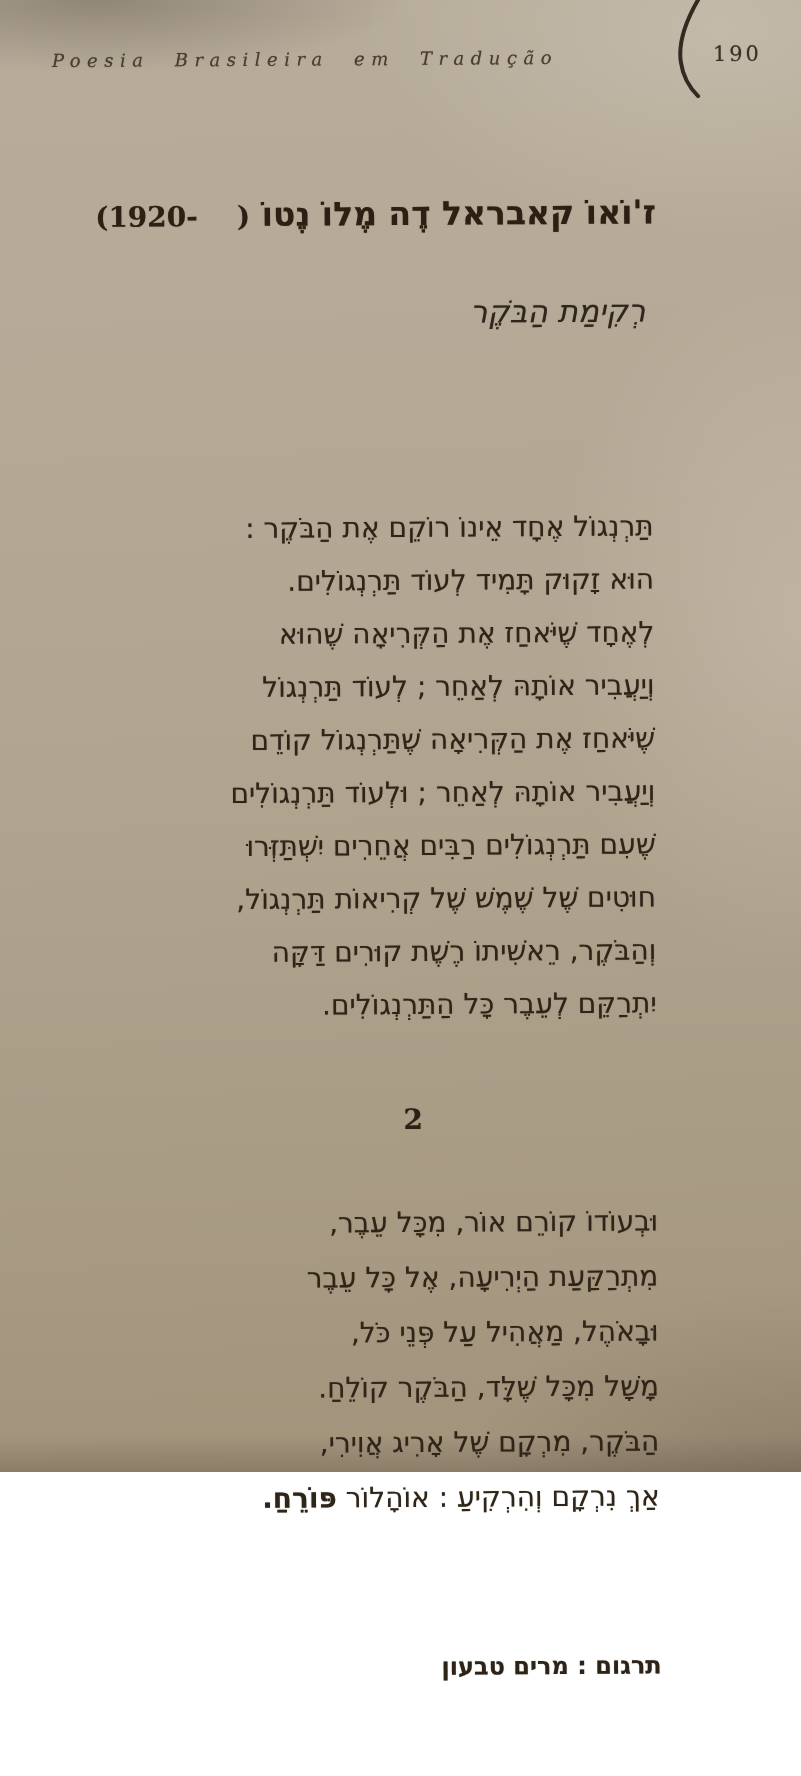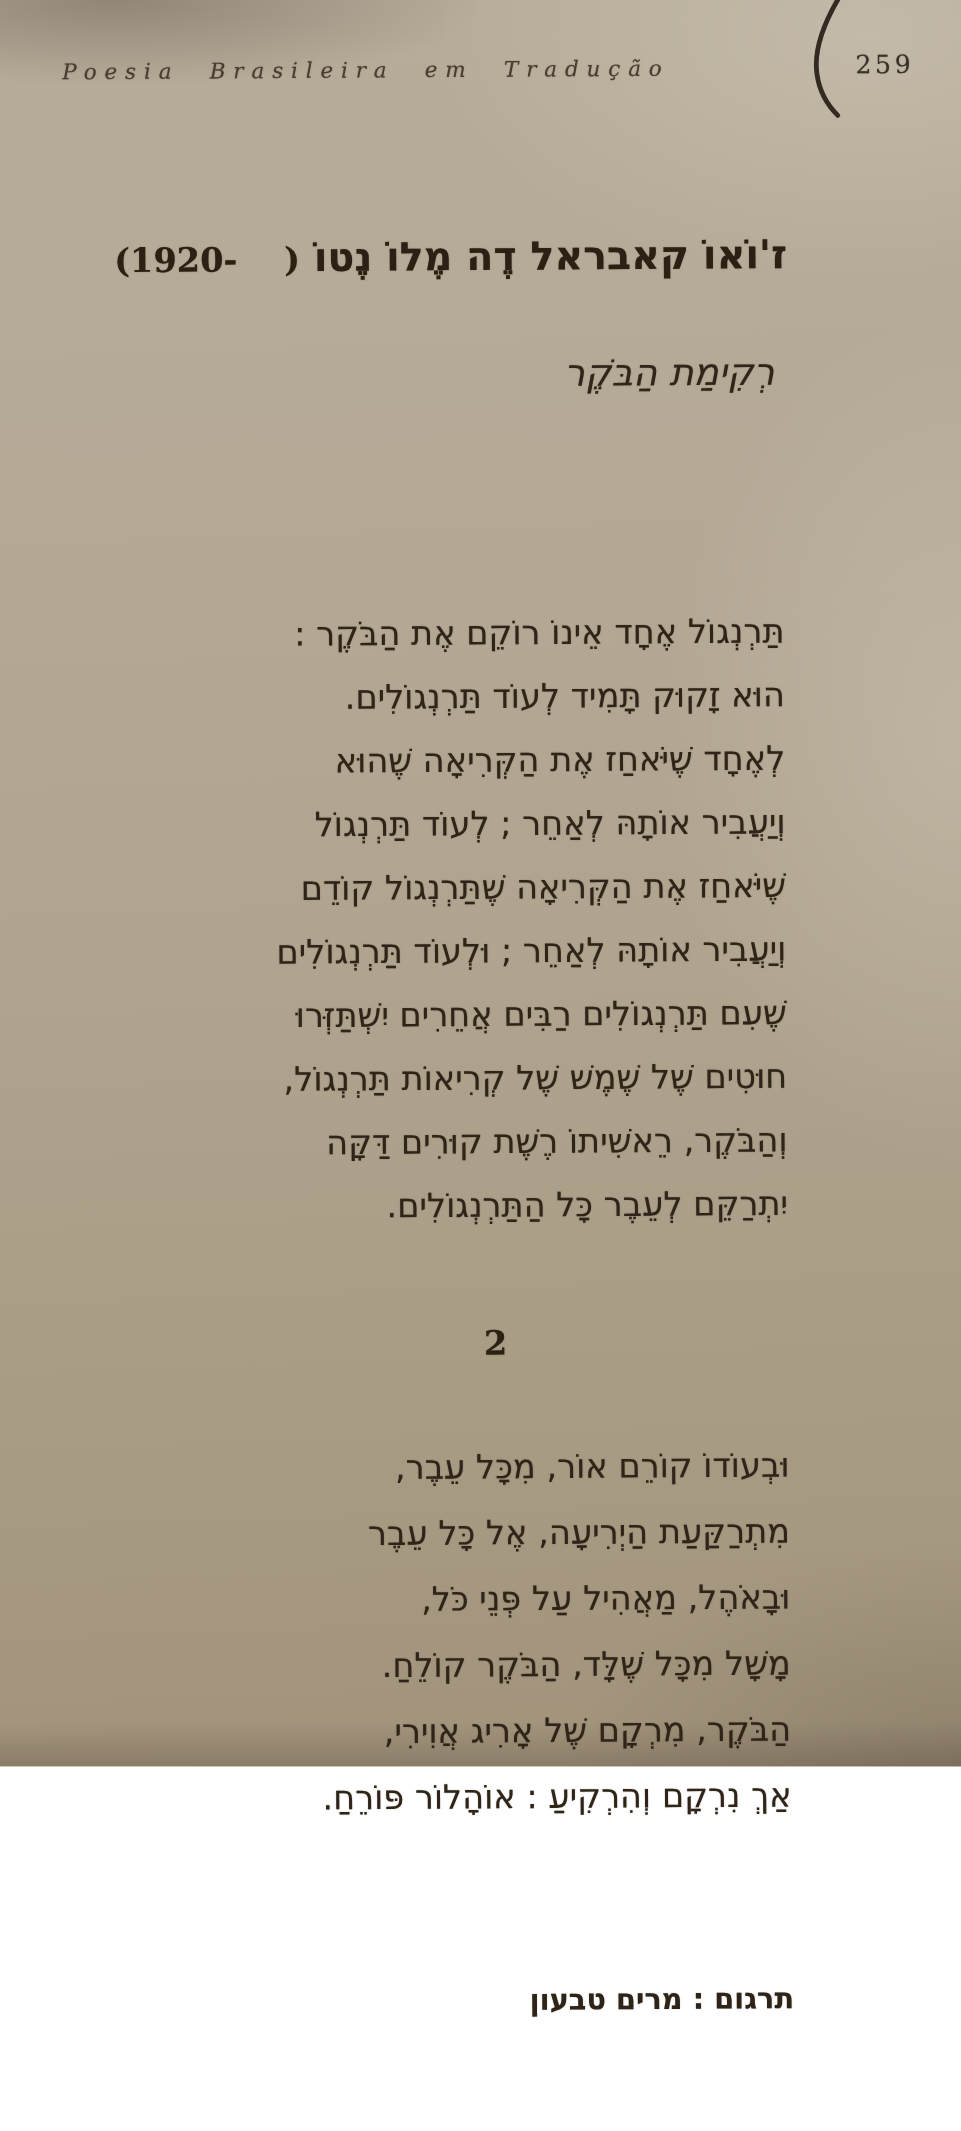--- a/index.html
+++ b/index.html
@@ -49,39 +49,39 @@
     position: absolute; right: 145px; direction: rtl; text-align: right;
     font-size: 28px; color: #2f2418; white-space: nowrap;
   }
   .stanza-1 { top: 501px; line-height: 53px; }
   .stanza-2 { top: 1195px; line-height: 55px; }
   .section-num {
     position: absolute; top: 1103px; left: 402px;
     font-family: "DejaVu Serif", serif;
     font-size: 28px; font-weight: bold; color: #2c2115;
   }
-  .em { font-weight: normal; margin-top: 43px; }
+  .em { font-weight: bold; margin-top: 43px; }
   .footer {
     position: absolute; top: 1653px; right: 144px;
     direction: rtl; font-size: 24px; font-weight: bold; color: #2e2317;
   }
 </style>
 </head>
 <body>
 
 <div class="page">
   <div class="tilt">
 
     <div class="series ink">Poesia Brasileira em Tradução</div>
 
     <svg class="swash" width="801" height="120" viewBox="0 0 801 120" aria-hidden="true">
       <path d="M 707 -4 C 692 20, 683 44, 686 64 C 688 79, 694 89, 703 98" fill="none" stroke="#332a22" stroke-width="4" stroke-linecap="round"></path>
     </svg>
 
-    <div class="pagenum ink">259</div>
+    <div class="pagenum ink">190</div>
 
     <div class="author ink"><span>ז'וֹאוֹ קאבראל דֶה מֶלוֹ נֶטוֹ</span> <span class="dates" dir="ltr">(1920-&nbsp;&nbsp;&nbsp;&nbsp;)</span></div>
 
     <div class="poem-title ink">רְקִימַת הַבֹּקֶר</div>
 
     <div class="stanza stanza-1 ink">
       <div>תַּרְנְגוֹל אֶחָד אֵינוֹ רוֹקֵם אֶת הַבֹּקֶר :</div>
       <div>הוּא זָקוּק תָּמִיד לְעוֹד תַּרְנְגוֹלִים.</div>
       <div>לְאֶחָד שֶׁיֹּאחַז אֶת הַקְּרִיאָה שֶׁהוּא</div>
       <div>וְיַעֲבִיר אוֹתָהּ לְאַחֵר ; לְעוֹד תַּרְנְגוֹל</div>

